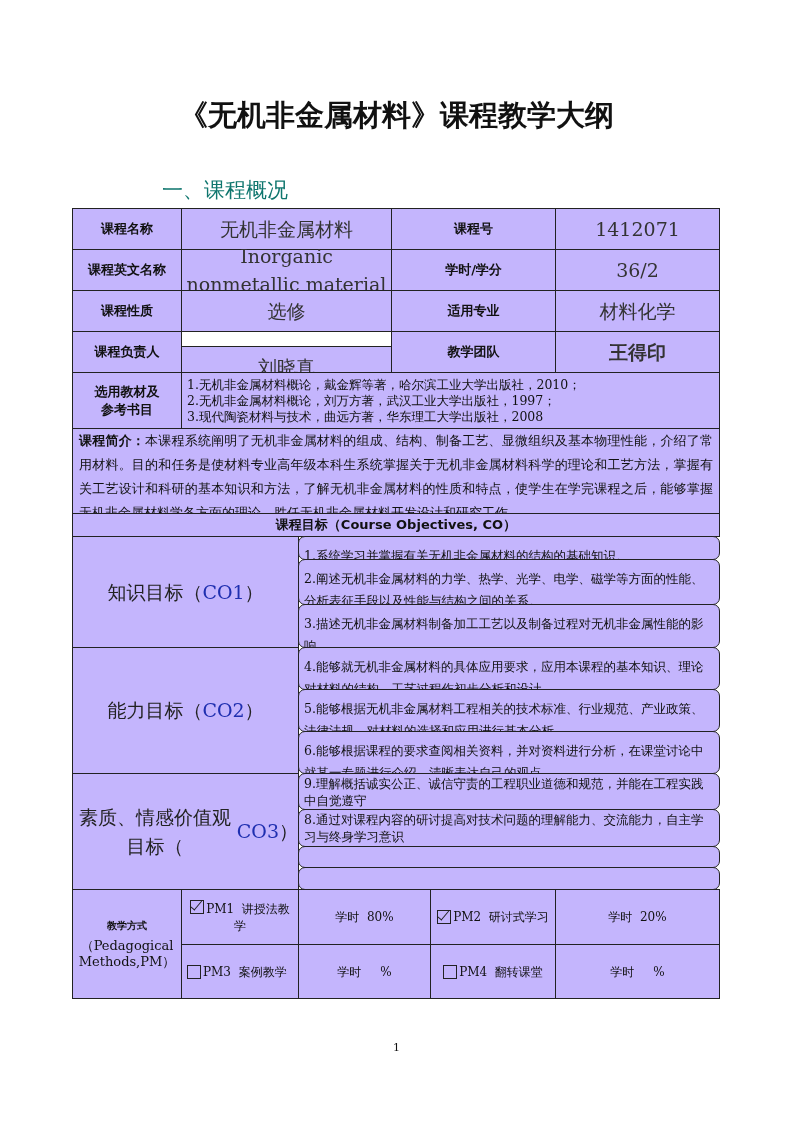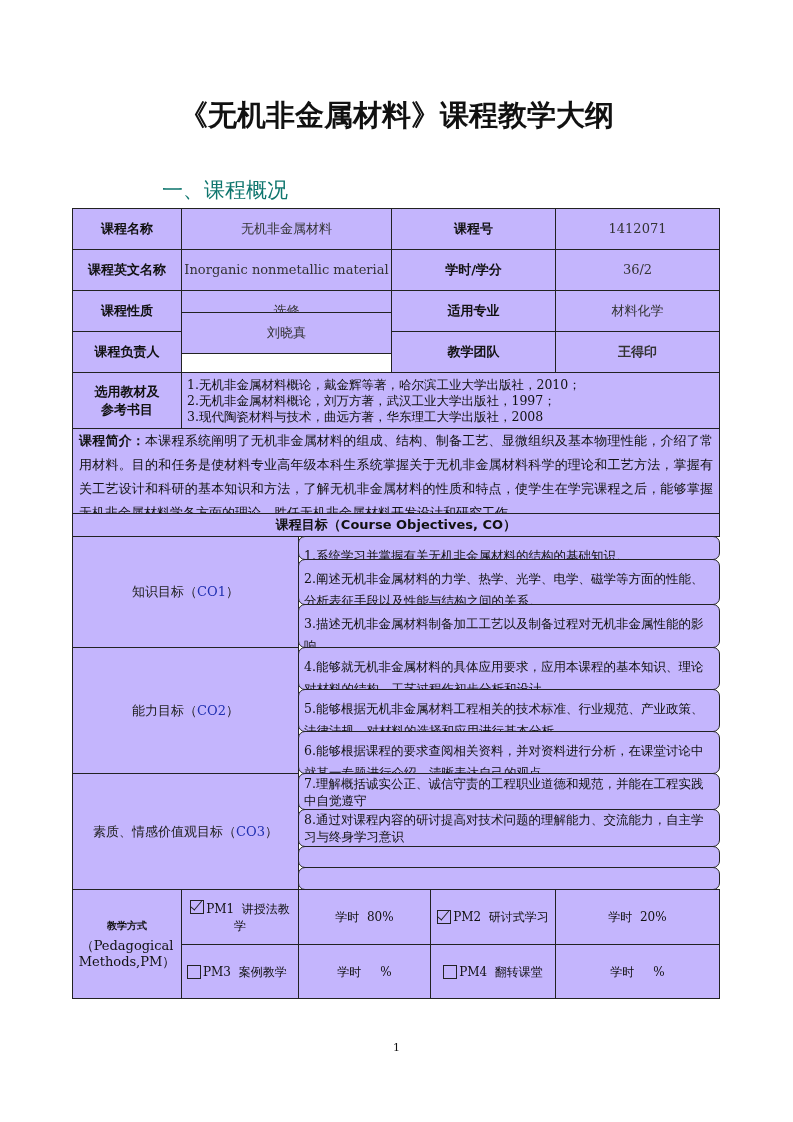--- a/index.html
+++ b/index.html
@@ -6,21 +6,21 @@
   body { width: 793px; height: 1122px; position: relative; overflow: hidden;
          font-family: "DejaVu Serif", "Liberation Serif", serif; color: #111; }
   .abs { position: absolute; box-sizing: border-box; }
   .title { left: 0; width: 793px; top: 96px; text-align: center; font-size: 29px; font-weight: bold;
            font-family: "DejaVu Serif", serif; letter-spacing: 0px; color: #111; }
   .section { left: 150px; top: 176px; font-size: 21px; font-family: Liberation Mono, monospace; color: #0f766e; margin-left: 12px; }
   .cell { position: absolute; box-sizing: border-box; border: 1px solid #222; display: flex; align-items: center;
           justify-content: center; text-align: center; font-size: 12.5px; line-height: 1.5; background: #c4b5fd; }
   .cell.left { justify-content: flex-start; text-align: left; padding-left: 6px; padding-right: 4px; }
   .lbl { font-family: "DejaVu Sans", sans-serif; font-weight: bold; font-size: 13px; }
-  .val { color: #333; font-size: 13px; }
+  .val { color: #333; font-size: 19px; }
   .co { color: #1f2fb0; }
   .para { text-align: justify; font-size: 13px; line-height: 24px; padding: 0 6px; align-items: flex-start; justify-content: flex-start; }
   .para b { font-family: "DejaVu Sans", sans-serif; }
   .obj { font-size: 12.5px; line-height: 22px; align-items: flex-start; justify-content: flex-start; text-align: left; padding: 8px 5px; border-radius: 7px; }
   .refs { font-size: 12.5px; line-height: 16px; }
   .chk { display: inline-block; width: 12px; height: 12px; border: 1px solid #222; position: relative; margin-right: 2px; vertical-align: -1px; }
   .chk.on::after { content: ""; position: absolute; left: 2px; top: -3px; width: 5px; height: 11px;
                    border-right: 1.5px solid #222; border-bottom: 1.5px solid #222; transform: rotate(40deg); }
   .pmtxt { font-size: 12px; }
   .pagenum { left: 0; width: 793px; top: 1041px; text-align: center; font-size: 11px; }
@@ -42,21 +42,21 @@
   <div class="cell val" style="left:181px;top:249px;width:211px;height:42px;">Inorganic nonmetallic material</div>
   <div class="cell lbl" style="left:391px;top:249px;width:165px;height:42px;">学时/学分</div>
   <div class="cell val" style="left:555px;top:249px;width:165px;height:42px;">36/2</div>
 
   <div class="cell lbl" style="left:72px;top:290px;width:110px;height:42px;">课程性质</div>
   <div class="cell val" style="left:181px;top:290px;width:211px;height:42px;">选修</div>
   <div class="cell lbl" style="left:391px;top:290px;width:165px;height:42px;">适用专业</div>
   <div class="cell val" style="left:555px;top:290px;width:165px;height:42px;">材料化学</div>
 
   <div class="cell lbl" style="left:72px;top:331px;width:110px;height:42px;">课程负责人</div>
-  <div class="cell val" style="left:181px;top:312px;width:211px;height:42px;">刘晓真</div>
+  <div class="cell val" style="left:181px;top:346px;width:211px;height:42px;">刘晓真</div>
   <div class="cell lbl" style="left:391px;top:331px;width:165px;height:42px;">教学团队</div>
   <div class="cell val" style="left:555px;top:331px;width:165px;height:42px;font-weight:bold;">王得印</div>
 
   <div class="cell lbl" style="left:72px;top:372px;width:110px;height:57px;flex-direction:column;line-height:18px;">
     <span>选用教材及</span>
     <span>参考书目</span>
   </div>
   <div class="cell left refs" style="left:181px;top:372px;width:539px;height:57px;flex-direction:column;align-items:flex-start;justify-content:center;padding-left:5px;">
     <div>1.无机非金属材料概论，戴金辉等著，哈尔滨工业大学出版社，2010；</div>
     <div>2.无机非金属材料概论，刘万方著，武汉工业大学出版社，1997；</div>
@@ -86,21 +86,21 @@
 </div>
 <div class="cell obj" style="left:298px;top:647px;width:422px;height:43px;">4.能够就无机非金属材料的具体应用要求，应用本课程的基本知识、理论对材料的结构、工艺过程作初步分析和设计。</div>
 <div class="cell obj" style="left:298px;top:689px;width:422px;height:43px;">5.能够根据无机非金属材料工程相关的技术标准、行业规范、产业政策、法律法规，对材料的选择和应用进行基本分析。</div>
 <div class="cell obj" style="left:298px;top:731px;width:422px;height:43px;">6.能够根据课程的要求查阅相关资料，并对资料进行分析，在课堂讨论中就某一专题进行介绍，清晰表达自己的观点。</div>
 
 <div class="cell val" style="left:72px;top:773px;width:227px;height:117px;color:#222;">
   <span>素质、情感价值观目标（</span>
     <span class="co">CO3</span>
     <span>）</span>
 </div>
-<div class="cell obj" style="left:298px;top:773px;width:422px;height:37px;line-height:17px;padding-top:1px;">7.理解概括诚实公正、诚信守责的工程职业道德和规范，并能在工程实践中自觉遵守</div>
+<div class="cell obj" style="left:298px;top:773px;width:422px;height:37px;line-height:17px;padding-top:1px;">9.理解概括诚实公正、诚信守责的工程职业道德和规范，并能在工程实践中自觉遵守</div>
 <div class="cell obj" style="left:298px;top:809px;width:422px;height:38px;line-height:17px;padding-top:1px;">8.通过对课程内容的研讨提高对技术问题的理解能力、交流能力，自主学习与终身学习意识</div>
 <div class="cell obj" style="left:298px;top:846px;width:422px;height:22px;"></div>
 <div class="cell obj" style="left:298px;top:867px;width:422px;height:23px;"></div>
 
 <div class="cell" style="left:72px;top:889px;width:110px;height:110px;flex-direction:column;line-height:16px;">
   <span class="lbl" style="font-size:10px;margin-bottom:4px;">教学方式</span>
   <span style="font-size:13px;padding:0 8px;">（Pedagogical Methods,PM）</span>
 </div>
 
 <div class="cell pmtxt" style="left:181px;top:889px;width:118px;height:56px;line-height:17px;padding:0 6px;display:block;padding-top:10px;">

